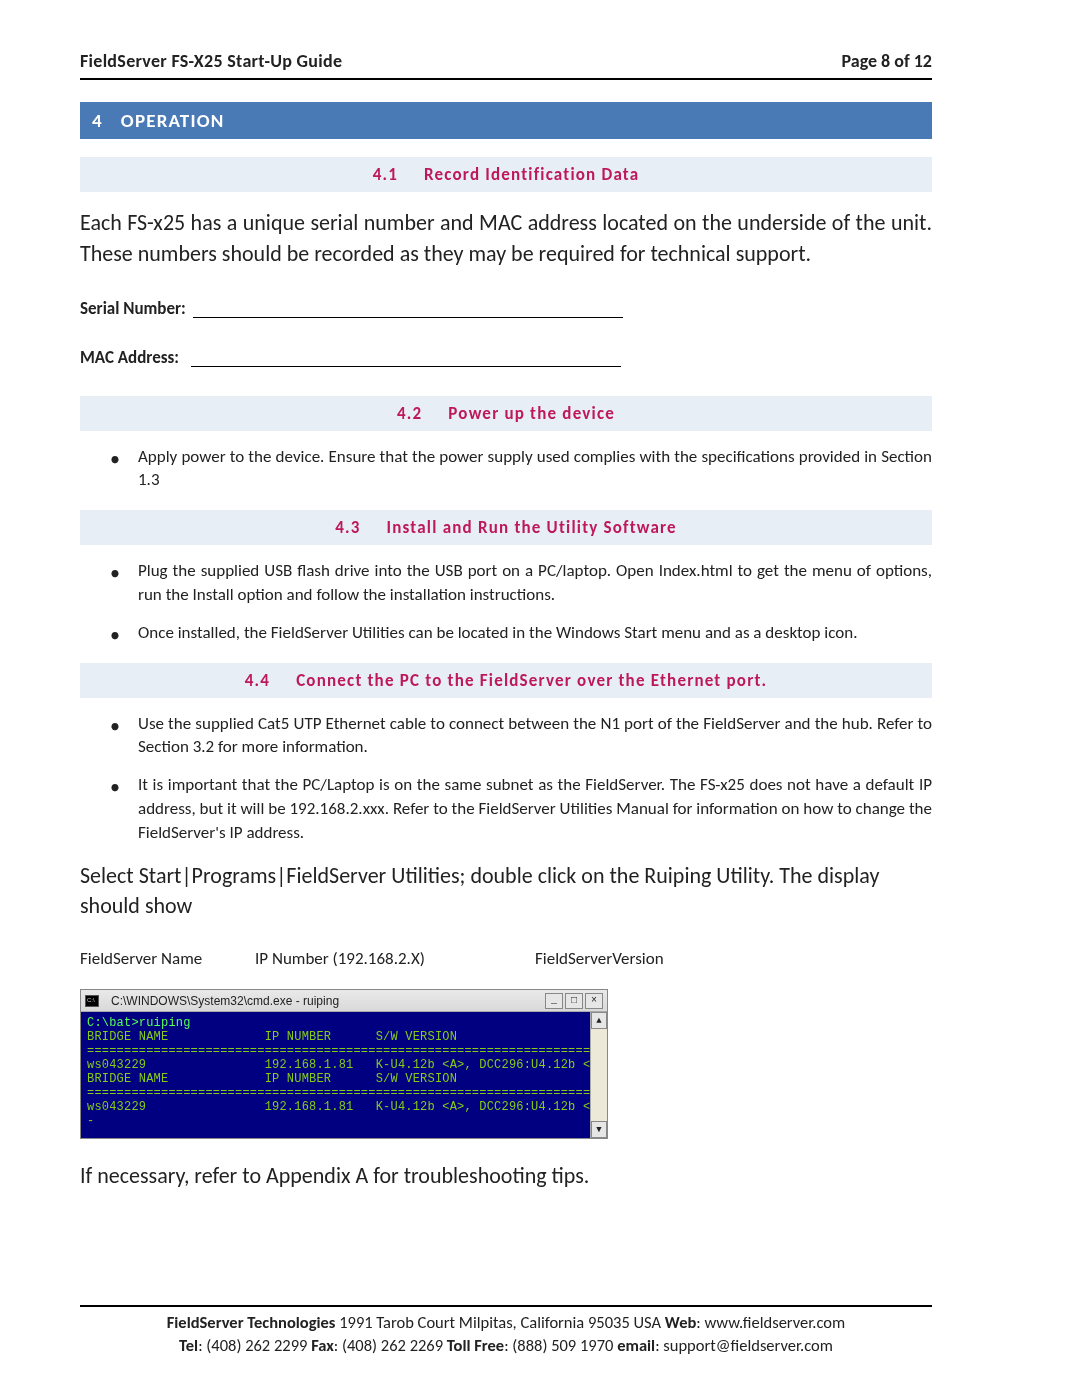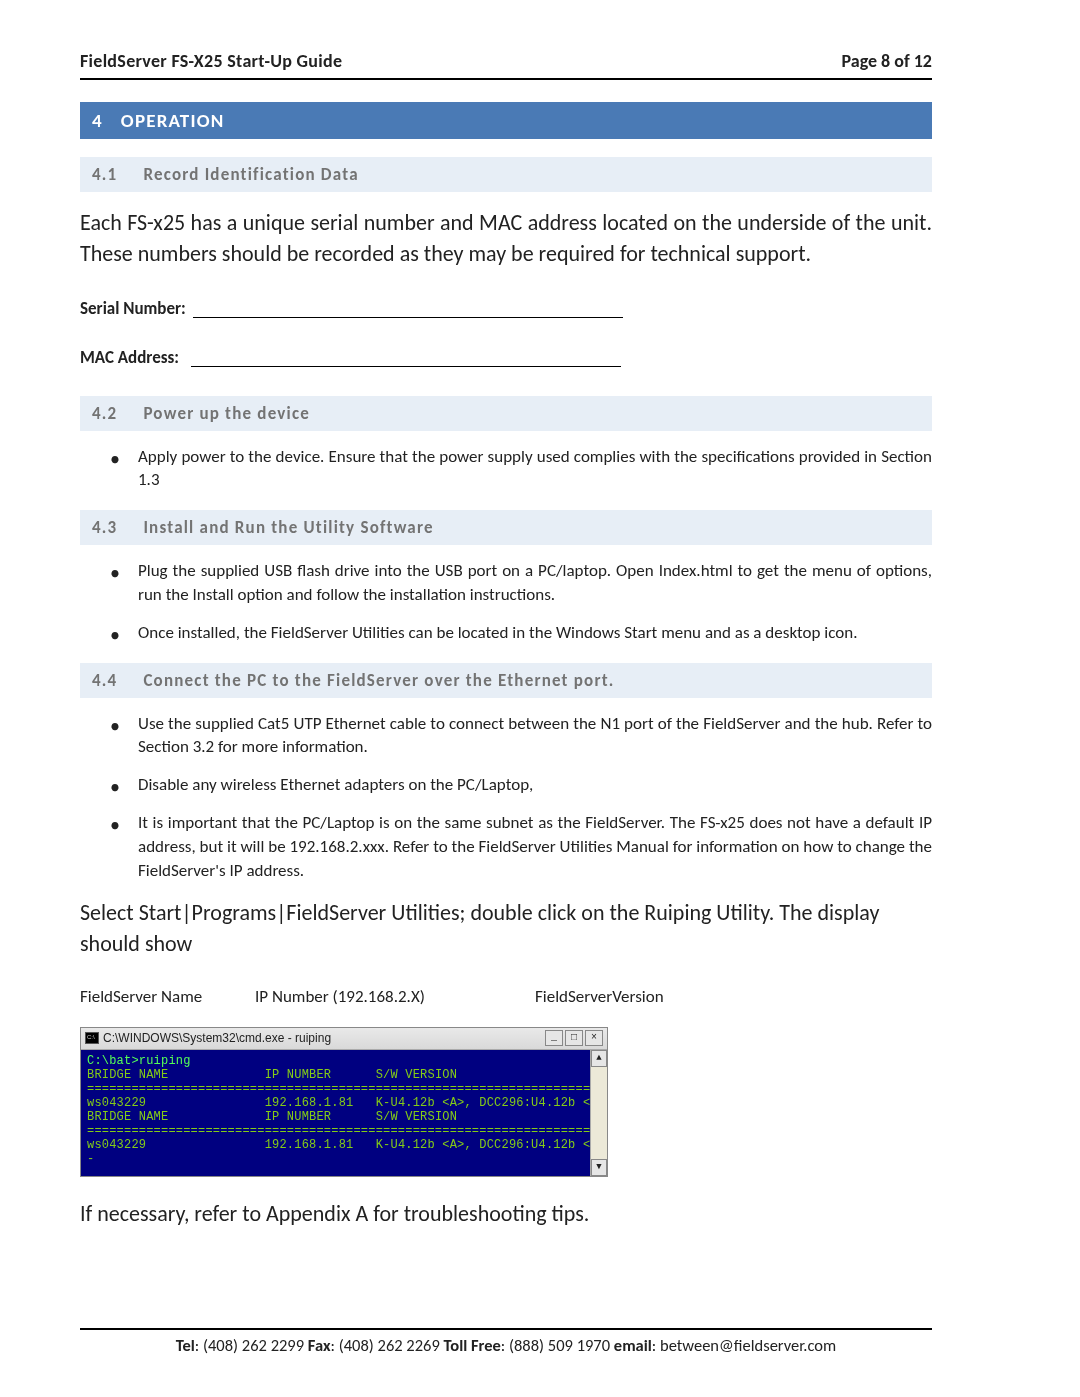--- a/index.html
+++ b/index.html
@@ -3,34 +3,34 @@
 <meta charset="utf-8">
 <style>
   * { box-sizing: border-box; margin: 0; padding: 0; }
   html, body { width: 1080px; background: #fff; font-family: "Calibri", "Segoe UI", Arial, sans-serif; color: #222; }
   .page { width: 1012px; min-height: 1397px; padding: 50px 80px 40px 80px; position: relative; }
   .header-row { display: flex; justify-content: space-between; align-items: baseline; font-size: 18px; margin-bottom: 6px; }
   .header-row .title { font-weight: 700; letter-spacing: 0.3px; }
   .header-row .pg { font-weight: 600; }
   .hr-top { border: none; border-top: 2px solid #000; margin-bottom: 22px; }
   .section-banner { background: #4a7ab5; color: #fff; font-weight: 700; letter-spacing: 1.2px; padding: 7px 12px; font-size: 19px; display: flex; gap: 18px; }
-  .sub-banner { background: #e7eef6; color: #737373; font-weight: 600; letter-spacing: 1.2px; padding: 7px 12px; font-size: 17px; display: flex; gap: 26px; margin-top: 18px; }
+  .sub-banner { background: #e7eef6; color: #be185d; font-weight: 600; letter-spacing: 1.2px; padding: 7px 12px; font-size: 17px; display: flex; gap: 26px; margin-top: 18px; justify-content: center; }
   .body-text { font-size: 22px; line-height: 1.40; text-align: justify; margin-top: 16px; }
   .fillin { margin-top: 28px; font-size: 17px; }
   .fillin .row { margin-bottom: 28px; white-space: pre; font-weight: bold; }
   .underline { display:inline-block; border-bottom: 1px solid #000; width: 430px; vertical-align: baseline; position: relative; top:4px;}
   ul.bullets { list-style: none; margin: 10px 0 0 30px; }
   ul.bullets > li { position: relative; padding-left: 28px; font-size: 17px; line-height: 1.40; text-align: justify; margin-top: 14px; }
   ul.bullets > li::before { content: "•"; position: absolute; left: 0; top: 0; font-size: 20px; }
   .columns3 { display: flex; font-size: 17px; margin-top: 26px; }
   .columns3 > div:nth-child(1){ width: 175px;}
   .columns3 > div:nth-child(2){ width: 280px;}
   .cmd-window { width: 528px; margin-top: 20px; border: 1px solid #888; font-family: "Lucida Console","Courier New",monospace; font-size: 12px; box-shadow: 0 0 0 1px #ddd inset; }
   .cmd-titlebar { background: linear-gradient(#e9e9e9,#d9d9d9); height: 22px; display:flex; align-items:center; justify-content: space-between; padding: 0 4px 0 4px; border-bottom:1px solid #aaa; }
-  .cmd-titlebar .left { display:flex; align-items:center; gap:4px; font-family: "Segoe UI", Arial, sans-serif; font-size: 12px; color:#222;text-align:center;}
+  .cmd-titlebar .left { display:flex; align-items:center; gap:12px; font-family: "Segoe UI", Arial, sans-serif; font-size: 12px; color:#222;text-align:center;}
   .cmd-titlebar .ico { width:14px; height:12px; background:#000; display:inline-block; border:1px solid #555; position:relative;}
   .cmd-titlebar .ico::after{content:"C:\\"; color:#ccc; font-size:6px; position:absolute; top:1px; left:1px;}
   .cmd-titlebar .btns { display:flex; gap:2px;}
   .cmd-titlebar .btn { width:18px; height:16px; background:#e6e6e6; border:1px solid #888; display:flex; align-items:center; justify-content:center; font-size:10px; line-height:1; color:#222;}
   .cmd-body { display:flex; }
   .cmd-content { background:#000080; color:#c0c0c0; flex:1; padding:4px 6px 10px 6px; min-height:120px; white-space: pre; overflow:hidden; letter-spacing:0.2px;}
   .cmd-content .y { color:#84cc16; }
   .cmd-content .g { color:#55ff55; }
   .cmd-scroll { width:17px; background:#ece9d8; border-left:1px solid #aaa; display:flex; flex-direction:column; justify-content:space-between;}
   .cmd-scroll .arrow { height:17px; border:1px solid #888; display:flex; align-items:center; justify-content:center; font-size:9px; background:#e6e6e6;}
@@ -81,21 +81,20 @@
     <li>Plug the supplied USB flash drive into the USB port on a PC/laptop.  Open Index.html to get the menu of options, run the Install option and follow the installation instructions.</li>
     <li>Once installed, the FieldServer Utilities can be located in the Windows Start menu and as a desktop icon.</li>
   </ul>
 
   <div class="sub-banner">
     <span>4.4</span>
     <span>Connect the PC to the FieldServer over the Ethernet port.</span>
   </div>
   <ul class="bullets">
     <li>Use the supplied Cat5 UTP Ethernet cable to connect between the N1 port of the FieldServer and the hub.  Refer to Section 3.2 for more information.</li>
-    <li>Disable any wireless Ethernet adapters on the PC/Laptop,</li>
     <li>It is important that the PC/Laptop is on the same subnet as the FieldServer.  The FS-x25 does not have a default IP address, but it will be 192.168.2.xxx. Refer to the FieldServer Utilities Manual for information on how to change the FieldServer's IP address.</li>
   </ul>
 
   <p class="body-text" style="text-align:left;">Select Start|Programs|FieldServer Utilities; double click on the Ruiping Utility.  The display should show</p>
 
   <div class="columns3">
     <div>FieldServer Name</div>
     <div>IP Number (192.168.2.X)</div>
     <div>FieldServerVersion</div>
   </div>
@@ -127,18 +126,21 @@
       </div>
     </div>
   </div>
 
   <p class="body-text" style="text-align:left; margin-top:22px;">If necessary, refer to Appendix A for troubleshooting tips.</p>
 
   <div class="footer">
     <hr class="hr-bot">
     <div class="footer-lines">
       <div>
-        <b>Tel</b><span>: (408) 262 2299  </span><b>Fax</b><span>: (408) 262 2269  </span><b>Toll Free</b><span>: (888) 509 1970  </span><b>email</b><span>: between@fieldserver.com</span>
+        <b>FieldServer Technologies</b><span> 1991 Tarob Court Milpitas, California 95035 USA  </span><b>Web</b><span>: www.fieldserver.com</span>
+      </div>
+      <div>
+        <b>Tel</b><span>: (408) 262 2299  </span><b>Fax</b><span>: (408) 262 2269  </span><b>Toll Free</b><span>: (888) 509 1970  </span><b>email</b><span>: support@fieldserver.com</span>
       </div>
     </div>
   </div>
 
 </div>
 
 </body></html>

